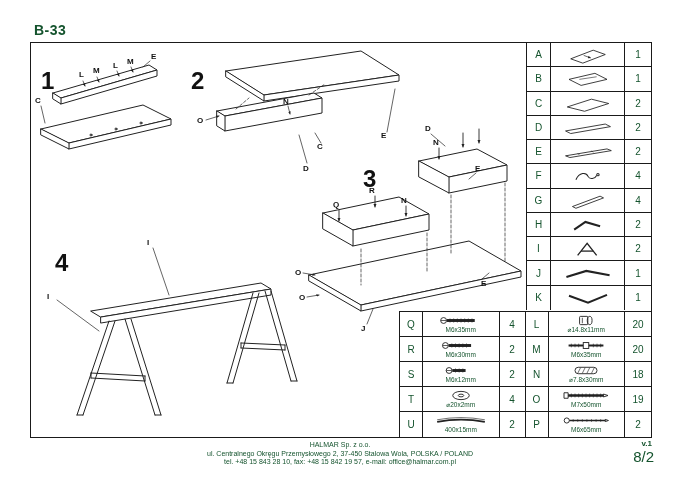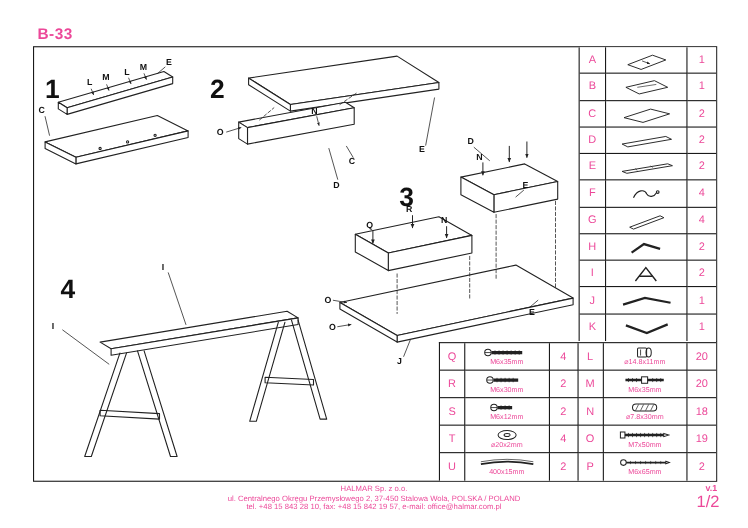--- a/index.html
+++ b/index.html
@@ -1,17 +1,17 @@
 <!DOCTYPE html>
 <html><head>
 <meta charset="utf-8">
 <style>
   html,body { margin:0; padding:0; background:#e8e8e8; }
   .page { position:relative; width:680px; height:480px; background:#ffffff;
-          font-family:"Liberation Sans", sans-serif; color:#ec4899; overflow:hidden; margin:0 auto; }
+          font-family:"Liberation Sans", sans-serif; color:#14532d; overflow:hidden; margin:0 auto; }
   .title { position:absolute; left:34px; top:22px; font-size:14px; font-weight:bold; letter-spacing:0.5px; }
   .frame { position:absolute; left:30px; top:42px; width:622px; height:396px;
            border:1.5px solid #1a1a1a; box-sizing:border-box; background:#fff; }
   .drawing { position:absolute; left:0; top:0; width:495px; height:393px; }
   svg { display:block; }
   .stepnum { font-family:"Liberation Sans",sans-serif; font-size:24px; font-weight:bold; fill:#111; stroke:none; }
   .plabel  { font-family:"Liberation Sans",sans-serif; font-size:8px;  font-weight:bold; fill:#111; stroke:none; }
 
   
   .parts-table { position:absolute; top:0; right:0; width:124px; height:267px;
@@ -439,15 +439,15 @@
 
     </div>
   </div>
 
   <div class="footer">
     <div>HALMAR Sp. z o.o.</div>
     <div>ul. Centralnego Okręgu Przemysłowego 2, 37-450 Stalowa Wola, POLSKA / POLAND</div>
     <div>tel. +48 15 843 28 10, fax: +48 15 842 19 57, e-mail: office@halmar.com.pl</div>
   </div>
   <div class="vmark">v.1</div>
-  <div class="pagenum">1/2</div>
+  <div class="pagenum">8/2</div>
 
 </div>
 
 </body></html>

